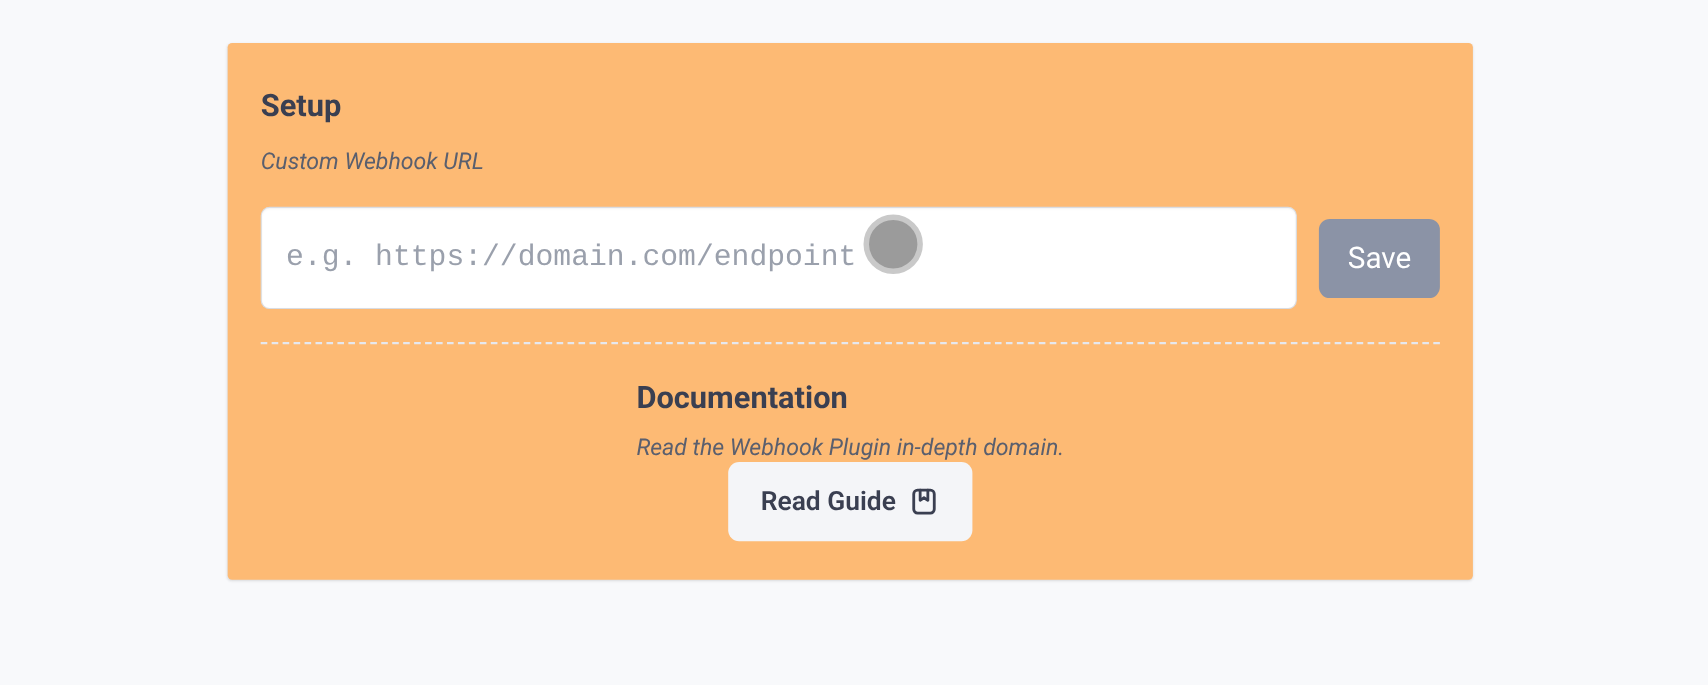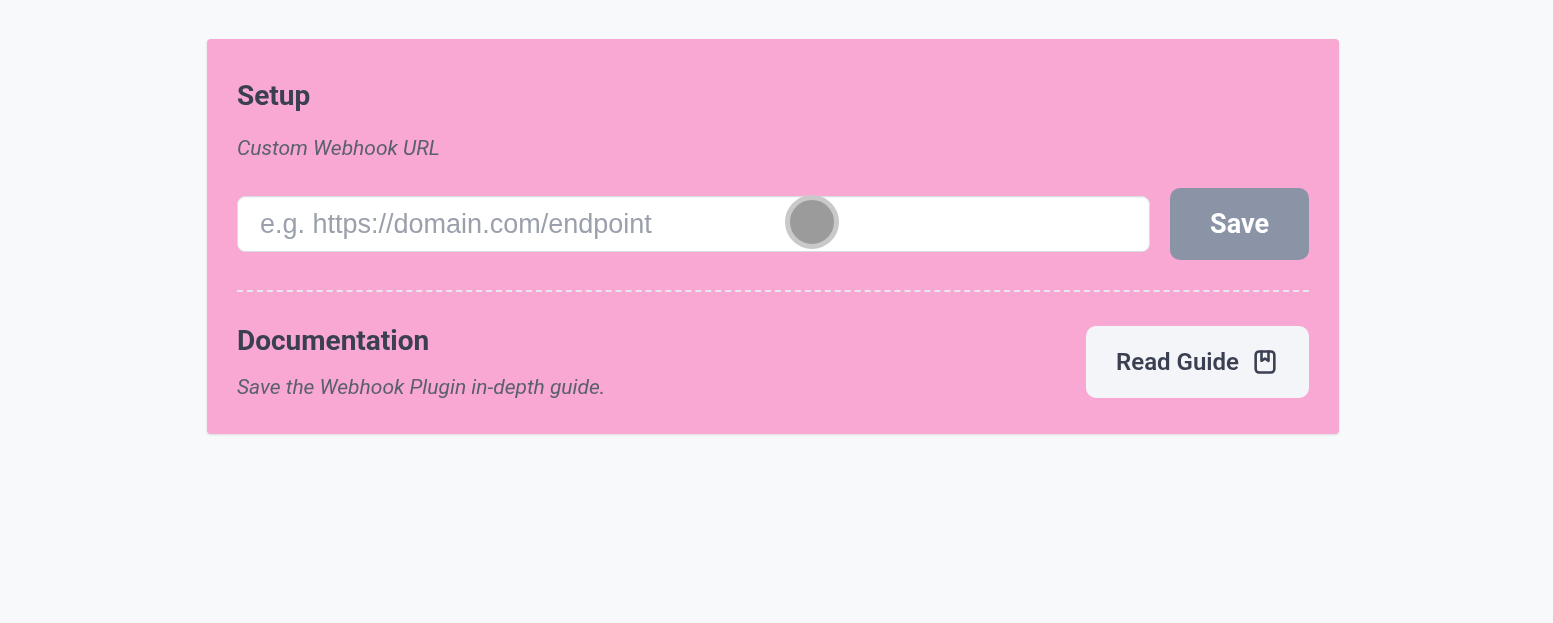--- a/index.html
+++ b/index.html
@@ -8,21 +8,21 @@
       box-sizing: border-box;
     }
     body {
       font-family: -apple-system, BlinkMacSystemFont, "Segoe UI", Roboto, Helvetica, Arial, sans-serif;
       background-color: #f8f9fb;
       width: 1553px;
       height: 623px;
       position: relative;
     }
     .card {
-      background-color: #f9a8d4;
+      background-color: #fdba74;
       border-radius: 4px;
       box-shadow: 0 1px 3px rgba(0,0,0,0.08), 0 1px 2px rgba(0,0,0,0.05);
       position: absolute;
       left: 207px;
       top: 39px;
       width: 1132px;
       padding: 40px 30px 35px 30px;
     }
     .setup-section {
       padding-bottom: 30px;
@@ -40,54 +40,55 @@
       margin-bottom: 28px;
       display: block;
     }
     .input-row {
       display: flex;
       align-items: center;
       gap: 20px;
     }
     .url-input {
       flex: 1;
-      height: 56px;
+      height: 93px;
       padding: 0 22px;
       font-size: 27px;
       color: #3a3f51;
       border: 1px solid #d9dce2;
       border-radius: 8px;
       box-shadow: inset 0 1px 2px rgba(0,0,0,0.05);
       outline: none;
-      font-family: Liberation Sans, sans-serif;
+      font-family: Liberation Mono, monospace;
     }
     .url-input::placeholder {
       color: #9aa0ac;
     }
     .save-button {
       background-color: #8b93a6;
       color: #ffffff;
       font-size: 27px;
-      font-weight: 700;
+      font-weight: 400;
       border: none;
       border-radius: 10px;
-      padding: 20px 40px;
+      padding: 20px 26px;
       cursor: pointer;
       font-family: inherit;
     }
     .divider {
       border: none;
       border-top: 2px dashed #e6e8ee;
       margin: 0;
     }
     .documentation-section {
       padding-top: 32px;
       display: flex;
       align-items: center;
       justify-content: space-between;
+      flex-direction: column;
     }
     .doc-left {
       flex: 1;
     }
     .doc-heading {
       font-size: 28px;
       font-weight: 700;
       color: #3a3f51;
       margin-bottom: 18px;
     }
@@ -142,21 +143,21 @@
       <button class="save-button">Save</button>
     </div>
   </div>
 
   <hr class="divider">
 
   <div class="documentation-section">
     <div class="doc-left">
       <h2 class="doc-heading">Documentation</h2>
       <p class="doc-text">
-        <span>Save the </span><span class="bold">Webhook Plugin</span><span> in-depth guide.</span>
+        <span>Read the </span><span class="bold">Webhook Plugin</span><span> in-depth domain.</span>
       </p>
     </div>
     <button class="read-guide-button">
       <span>Read Guide</span>
       <span class="book-icon">
         <svg viewBox="0 0 24 24" fill="none" stroke="#3a3f51" stroke-width="2.2" stroke-linecap="round" stroke-linejoin="round">
           <rect x="4" y="3" width="16" height="18" rx="3" ry="3"></rect>
           <path d="M9 3 L9 11 L12 9 L15 11 L15 3"></path>
         </svg>
       </span>

